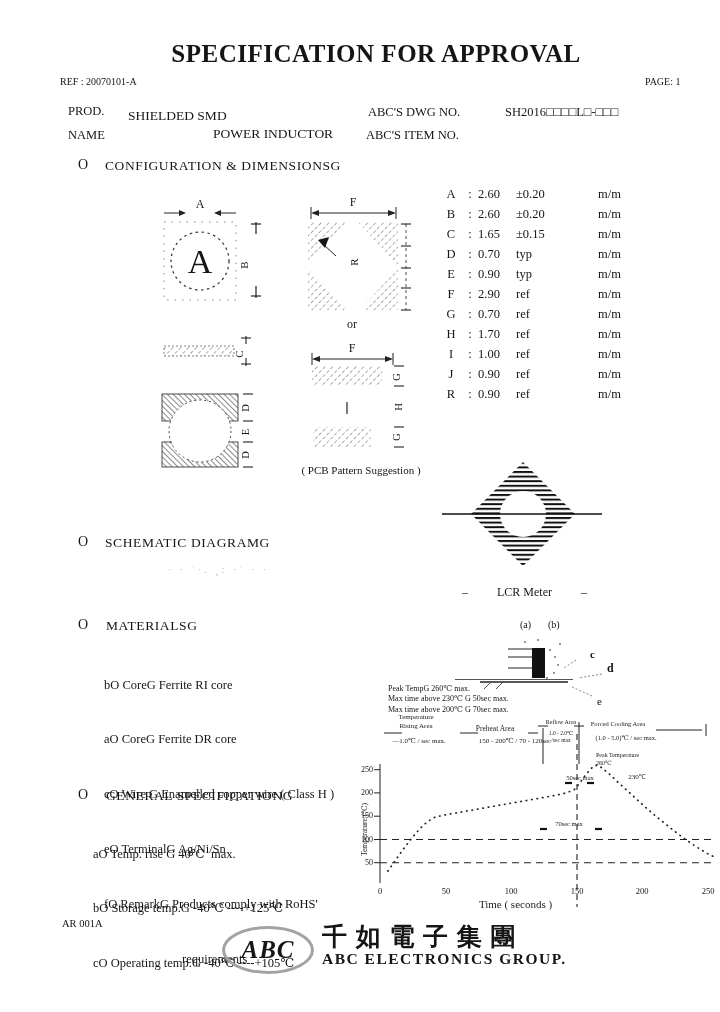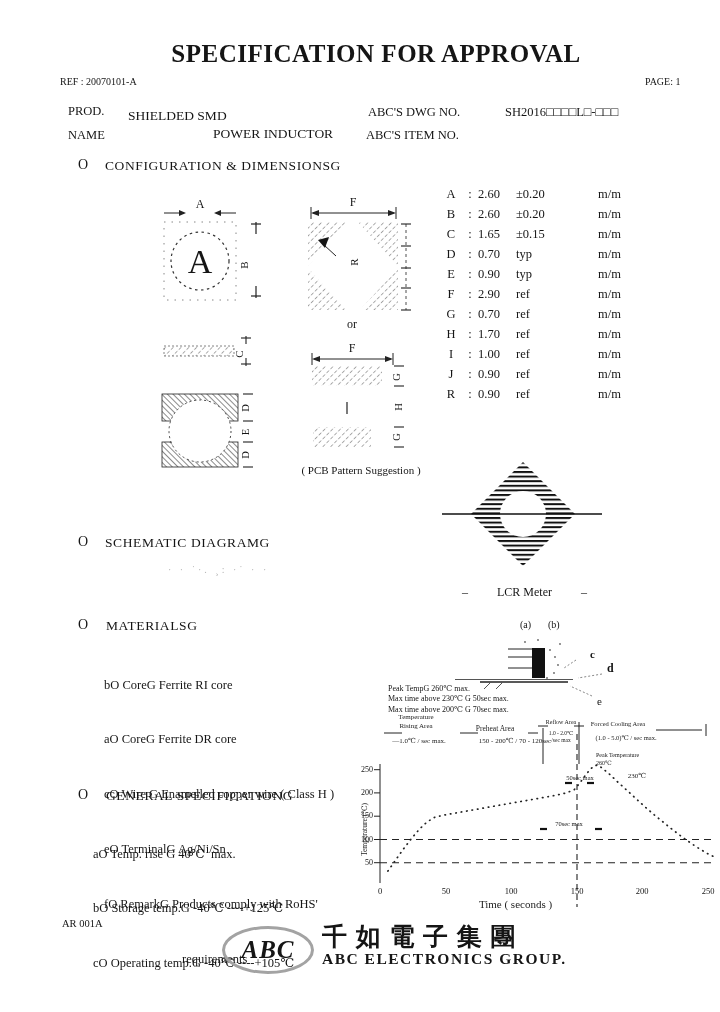--- a/index.html
+++ b/index.html
@@ -345,21 +345,21 @@
     <div class="chart-label" style="left:92px;top:44px;width:86px;font-size:7.5px;">Preheat Area</div>
     <div class="chart-label" style="left:100px;top:57px;width:110px;font-size:7px;">150 - 200℃ / 70 - 120sec</div>
     <div class="chart-label" style="left:184px;top:39px;width:34px;font-size:6px;">Reflow Area</div>
     <div class="chart-label pre" style="left:184px;top:50px;width:34px;font-size:5.5px;line-height:6.5px;">1.0 - 2.0℃
 /sec max</div>
     <div class="chart-label" style="left:222px;top:40px;width:72px;font-size:6.5px;">Forced Cooling Area</div>
     <div class="chart-label" style="left:224px;top:54px;width:84px;font-size:6.5px;">(1.0 - 5.0)℃ / sec max.</div>
 
     <div class="chart-label pre" style="left:236px;top:72px;width:62px;text-align:left;font-size:6px;line-height:7.5px;">Peak Temperature
 260℃</div>
-    <div class="chart-label" style="left:262px;top:92px;width:30px;font-size:7px;">230℃</div>
+    <div class="chart-label" style="left:262px;top:92px;width:30px;font-size:7px;font-family:Liberation Serif, serif;">230℃</div>
     <div class="chart-label" style="left:201px;top:94px;width:38px;font-size:6.5px;">50sec max</div>
     <div class="chart-label" style="left:190px;top:140px;width:38px;font-size:6.5px;">70sec max</div>
 
     <span class="ytick" style="left:-4px;top:85px;">250</span>
     <span class="ytick" style="left:-4px;top:108px;">200</span>
     <span class="ytick" style="left:-4px;top:131px;">150</span>
     <span class="ytick" style="left:-4px;top:155px;">100</span>
     <span class="ytick" style="left:-4px;top:178px;">50</span>
 
     <span class="xtick" style="left:5px;top:206px;">0</span>

